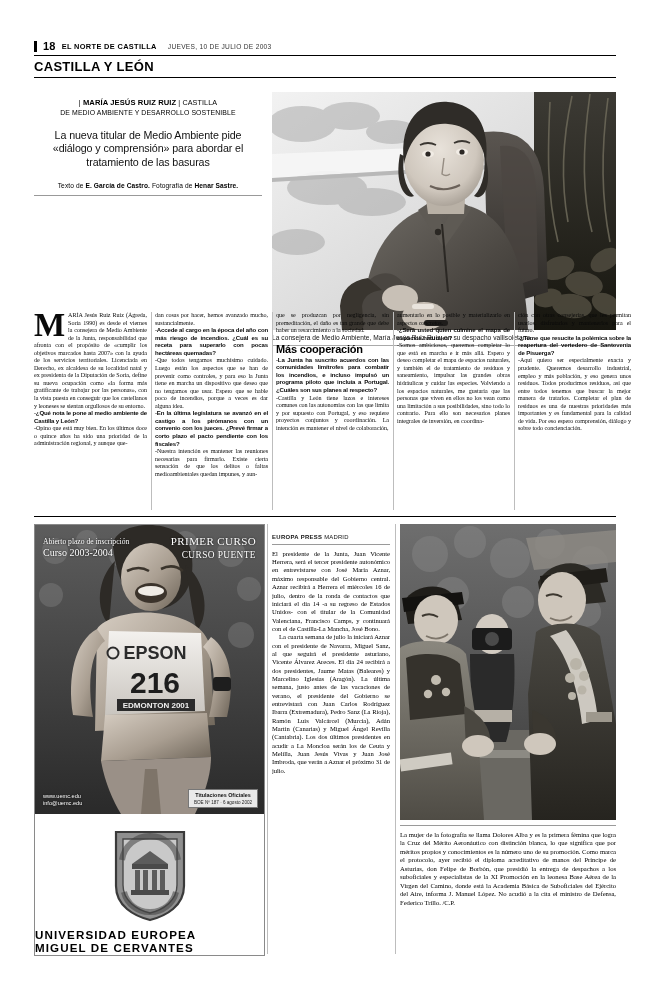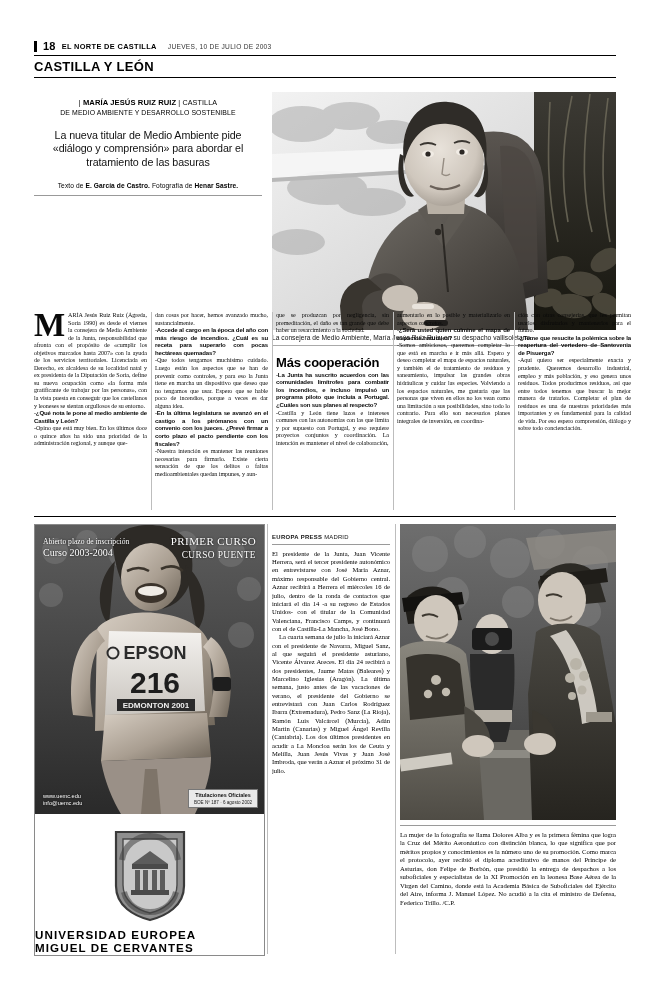--- a/index.html
+++ b/index.html
@@ -54,21 +54,21 @@
   .c2{left:121px;}
   .c3{left:242px;}
   .c4{left:363px;}
   .c5{left:484px;}
   .col p{
     margin:0 0 0 0;font-size:6.1px;line-height:7.55px;text-align:justify;
     font-family:"Liberation Serif",serif;letter-spacing:-.05px;color:#0a0a0a;
     hyphens:auto;
   }
   .col p.q{font-family:"Liberation Sans",sans-serif;font-weight:bold;font-size:6.05px;line-height:7.6px;letter-spacing:-.15px;}
-  .col h4{margin:20px 0 2px 0;font-size:13px;font-weight:bold;letter-spacing:-.2px;font-family:"Liberation Sans",sans-serif;}
+  .col h4{margin:8px 0 2px 0;font-size:11px;font-weight:bold;letter-spacing:-.2px;font-family:"Liberation Sans",sans-serif;}
   .dropcap{
     float:left;font-family:"Liberation Serif",serif;font-weight:bold;
     font-size:33px;line-height:25px;margin:1px 3px -2px 0;
   }
   .vrule{position:absolute;top:0;width:.7px;height:198px;background:#bdbdbd;}
 
   
   .midrule{position:absolute;left:34px;top:516px;width:582px;height:1.2px;background:#000;}
 
   

